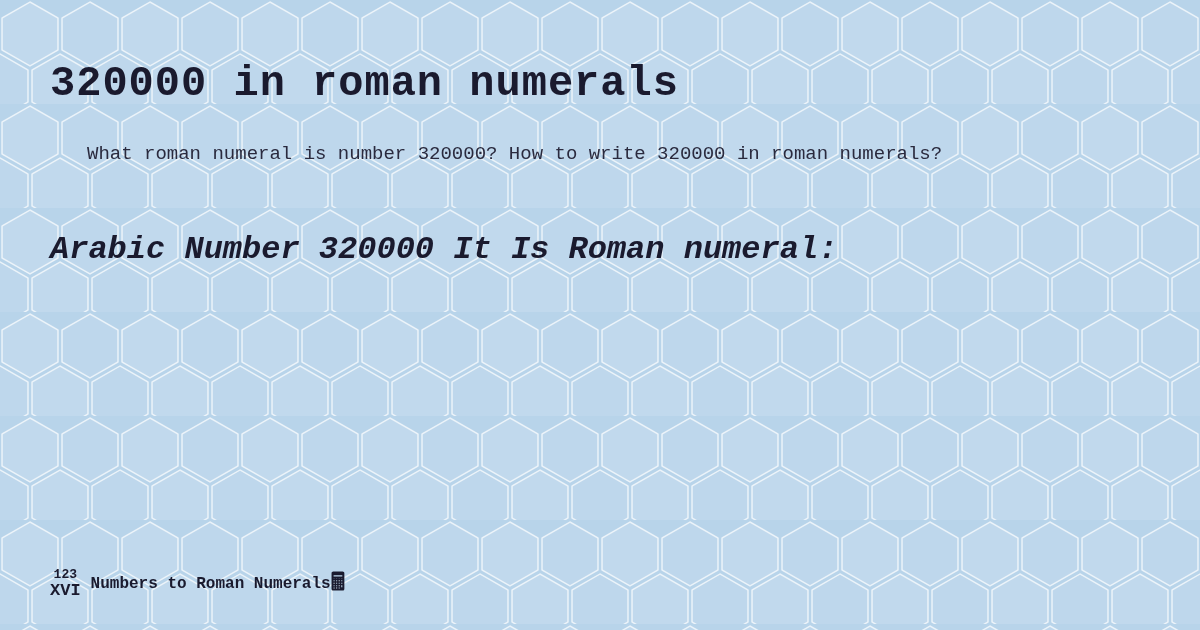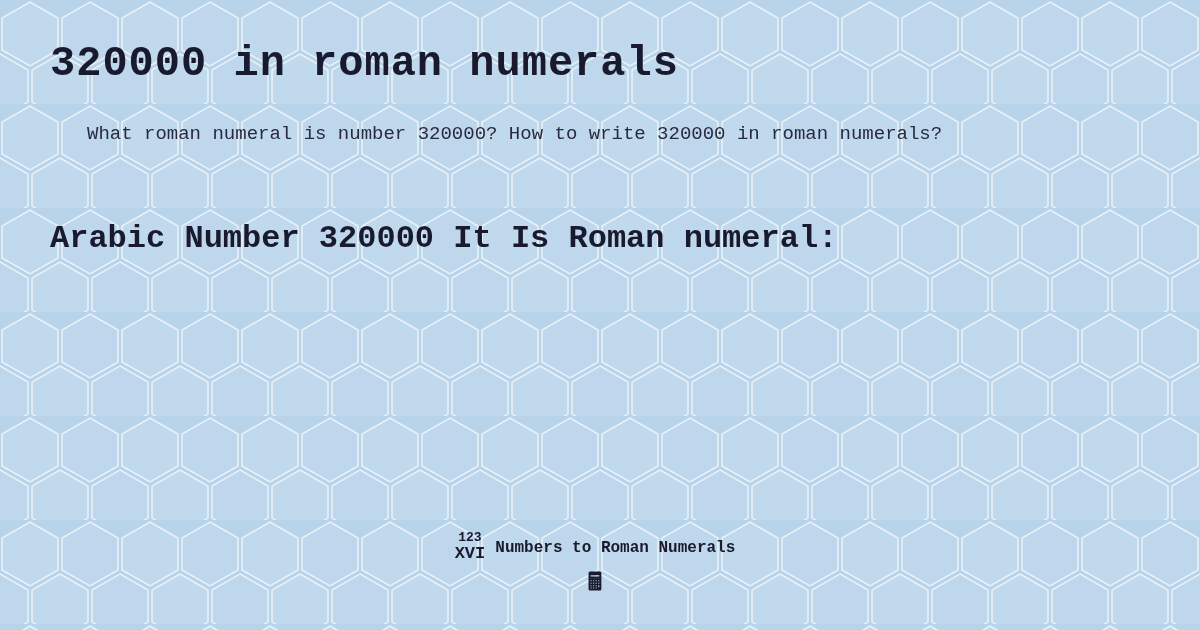--- a/index.html
+++ b/index.html
@@ -13,21 +13,21 @@
       height: 630px;
       overflow: hidden;
       font-family: 'Courier New', Courier, monospace;
       position: relative;
       background-color: #c8dff0;
     }
 
     .content {
       position: relative;
       z-index: 1;
-      padding: 40px 50px 30px 50px;
+      padding: 60px 50px 30px 50px;
       height: 100%;
       display: flex;
       flex-direction: column;
     }
 
     .main-title {
       font-family: 'Courier New', Courier, monospace;
       font-size: 42px;
       font-weight: 700;
       color: #1a1a2e;
@@ -39,40 +39,40 @@
       font-family: 'Courier New', Courier, monospace;
       font-size: 19px;
       color: #2a2a3e;
       line-height: 1.7;
       margin-bottom: 40px;
       max-width: 1100px;
       margin-left: 37px;
     }
 
     .result-section {
-      margin-top: 25px;
+      margin-top: 16px;
       margin-bottom: 40px;
+      font-style: italic;
     }
 
     .result-text {
       font-family: 'Courier New', Courier, monospace;
       font-size: 32px;
       font-weight: 700;
       color: #1a1a2e;
       line-height: 1.5;
     }
 
     .footer {
       position: absolute;
       bottom: 25px;
       left: 50px;
       right: 60px;
       display: flex;
       align-items: center;
-      flex-direction: column;
     }
 
     .brand-left {
       display: flex;
       align-items: center;
       gap: 10px;
     }
 
     .brand-icon {
       display: flex;

